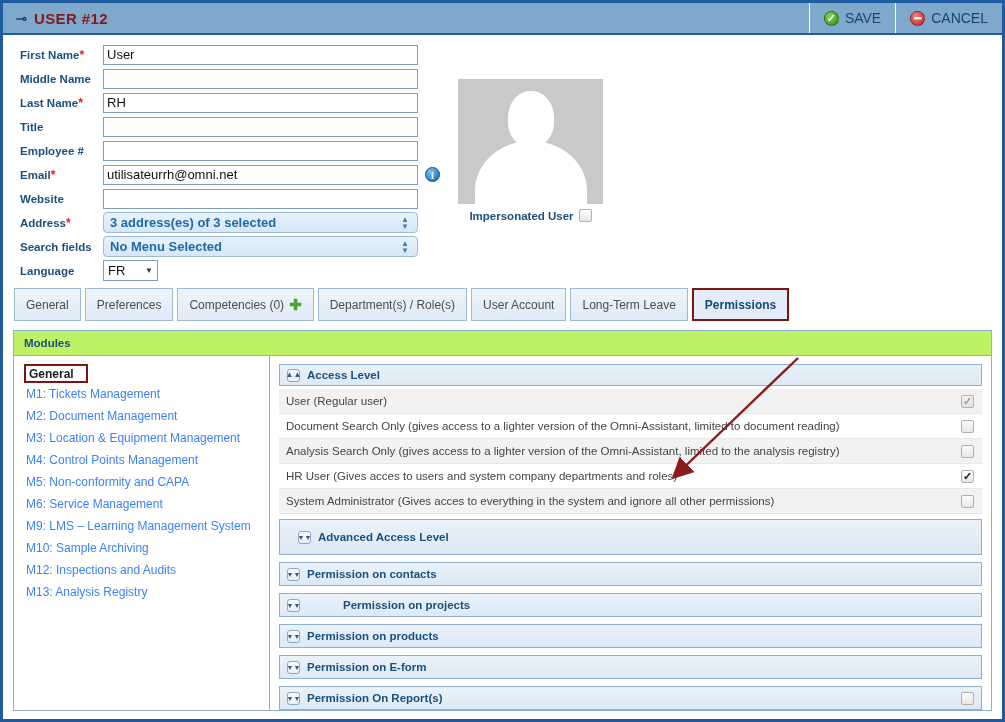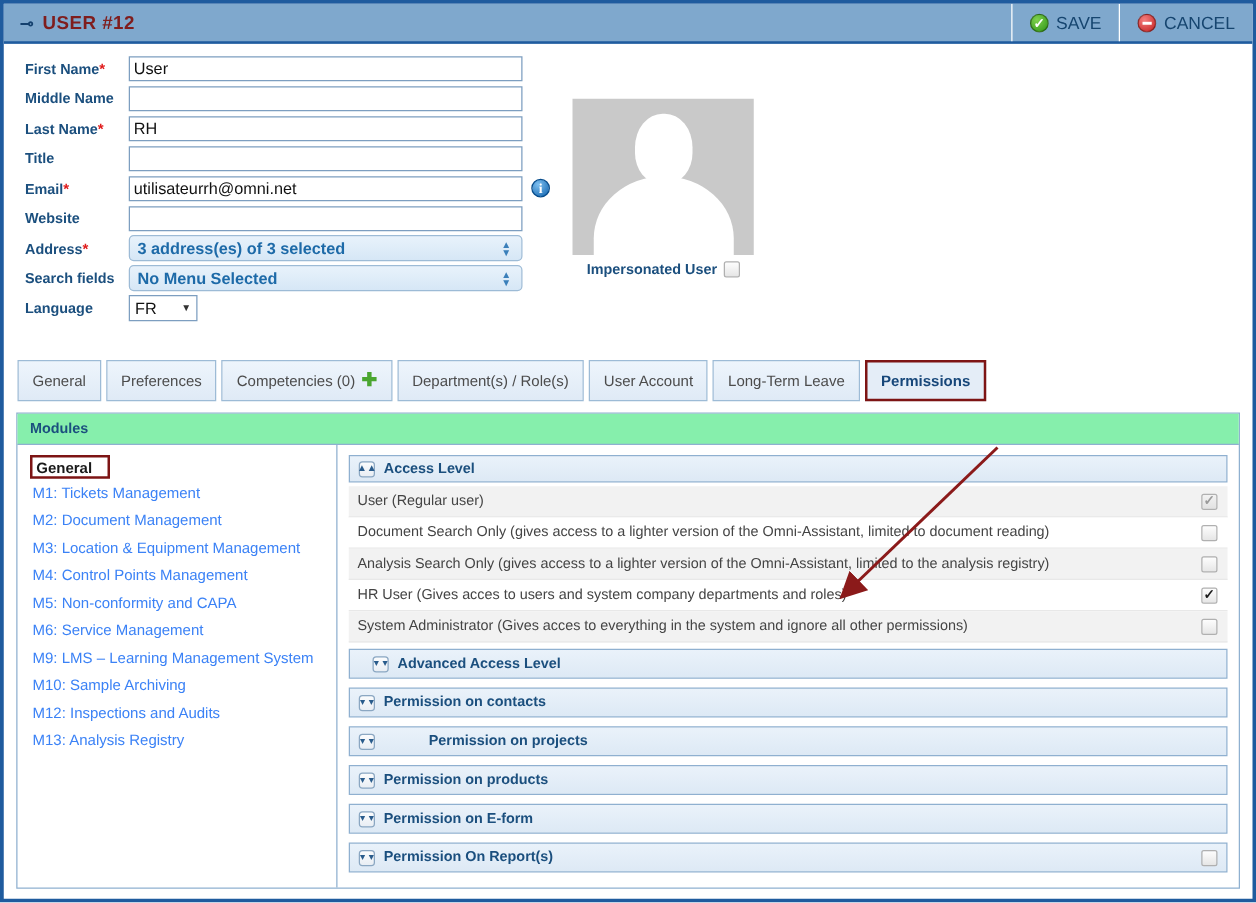--- a/index.html
+++ b/index.html
@@ -173,21 +173,21 @@
   }
 
   
   .modules-panel {
     position: absolute; left: 10px; top: 327px;
     width: 979px; height: 381px;
     border: 1px solid #8fb0d0;
     background: #fff;
   }
   .modules-head {
-    height: 25px; background: #86efac;
+    height: 25px; background: #bef264;
     border-bottom: 1px solid #8fb0d0;
     display: flex; align-items: center; padding-left: 10px;
     font-size: 11.5px; font-weight: bold; color: #1b4f7e;
   }
   .modules-body { display: flex; height: 354px; }
   .mod-list {
     width: 256px; border-right: 1px solid #8fb0d0;
     padding: 8px 0 0 0;
   }
   .mod-item {
@@ -266,20 +266,24 @@
         <div class="field-row">
           <div class="fld-label">Middle Name</div>
           <input class="fld-input" type="text" style="">
         </div>
         <div class="field-row">
           <div class="fld-label">Last Name<span class="req">*</span></div>
           <input class="fld-input" type="text" value="RH" style="">
         </div>
         <div class="field-row">
           <div class="fld-label">Title</div>
+          <input class="fld-input" type="text" style="">
+        </div>
+        <div class="field-row">
+          <div class="fld-label">Employee #</div>
           <input class="fld-input" type="text" style="">
         </div>
         <div class="field-row">
           <div class="fld-label">Email<span class="req">*</span></div>
           <input class="fld-input" type="text" value="utilisateurrh@omni.net" style="">
           <span class="info-icon">i</span>
         </div>
         <div class="field-row">
           <div class="fld-label">Website</div>
           <input class="fld-input" type="text" style="">
@@ -394,21 +398,21 @@
               <span class="lbl">HR User (Gives acces to users and system company departments and roles)</span>
               <span class="cbx checked">✓</span>
             </div>
             <div class="acc-row odd">
               <span class="lbl">System Administrator (Gives acces to everything in the system and ignore all other permissions)</span>
               <span class="cbx">✓</span>
             </div>
           </div>
 
         <div id="collapsed-host">
-            <div class="sec-head" style="height: 24px; margin-bottom: 7px; padding-left: 18px;">
+            <div class="sec-head" style="height: 36px; margin-bottom: 7px; padding-left: 18px;">
               <span class="chev" style="font-size: 7px;">▼▼</span>
               <span>Advanced Access Level</span>
               <span class="spacer"></span>
             </div>
             <div class="sec-head" style="height: 24px; margin-bottom: 7px;">
               <span class="chev" style="font-size: 7px;">▼▼</span>
               <span>Permission on contacts</span>
               <span class="spacer"></span>
             </div>
             <div class="sec-head" style="height: 24px; margin-bottom: 7px; gap: 43px;">

